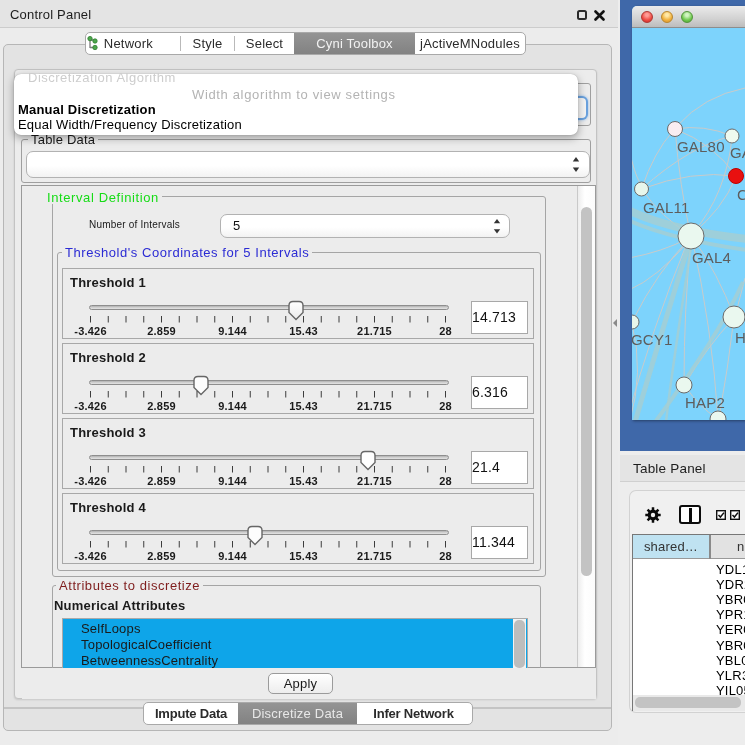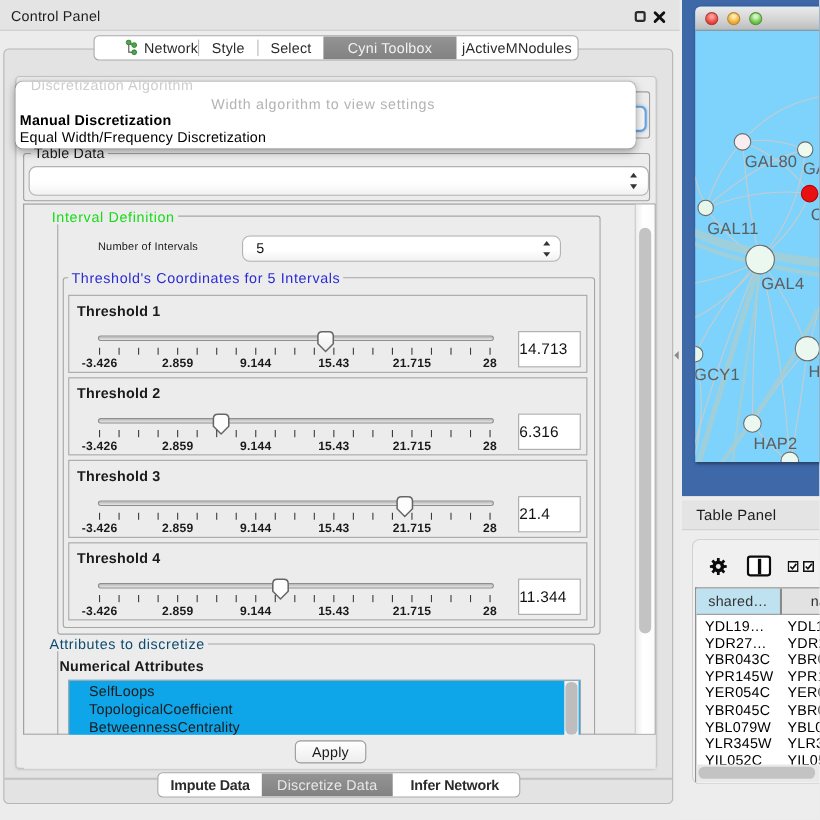--- a/index.html
+++ b/index.html
@@ -25,21 +25,21 @@
 <div class="a" style="left:577px;top:10px;width:10px;height:10px;border:2px solid #2a2a2a;border-radius:2.5px"></div>
 <svg class="a" style="left:594px;top:10px" width="11" height="11" viewBox="0 0 11 11">
     <path d="M1.5 1.5 L9.5 9.5 M9.5 1.5 L1.5 9.5" stroke="#111" stroke-width="2.6" stroke-linecap="round"></path>
   </svg>
 
 <div class="a" style="left:3px;top:44px;width:609px;height:687px;background:#e3e3e3;border:1px solid #b6b6b6;border-radius:5px"></div>
 
 <div class="a" style="left:14px;top:69px;width:583px;height:630px;background:#ececec;border:1px solid #c3c3c3;border-radius:4px;box-shadow:0 1px 2px rgba(0,0,0,0.12)"></div>
 
 <div class="a" style="left:85px;top:32px;width:441px;height:23px;background:#ffffff;border:1px solid #a9a9a9;border-radius:5px;overflow:hidden;white-space:nowrap">
- <span class="tab" style="width:94px;text-align:right"><svg style="position:relative;display:inline-block;top:3px;left:0" width="14" height="15" viewBox="0 0 14 15">
+ <span class="tab" style="width:94px;text-align:left"><svg style="position:relative;display:inline-block;top:3px;left:0" width="14" height="15" viewBox="0 0 14 15">
         <path d="M4 3 L4 12 M4 4 L8 4 M4 11.5 L8 11.5" stroke="#7a7a7a" stroke-width="1.3" fill="none"></path>
         <circle cx="4" cy="2.6" r="2.2" fill="#4ca64c" stroke="#2e7d2e" stroke-width="0.8"></circle>
         <circle cx="9" cy="5" r="2.2" fill="#4ca64c" stroke="#2e7d2e" stroke-width="0.8"></circle>
         <circle cx="9" cy="11.5" r="2.2" fill="#4ca64c" stroke="#2e7d2e" stroke-width="0.8"></circle>
       </svg> Network</span><span class="sep"></span><span class="tab" style="width:53px;text-align:center">Style</span><span class="sep"></span><span class="tab" style="width:59px;text-align:center">Select</span><span class="tab" style="width:121px;text-align:center;background:linear-gradient(#949494,#828282);color:#f2f2f2">Cyni Toolbox</span><span class="tab" style="width:110px;text-align:center">jActiveMNodules</span>
 </div>
 
 <div class="g" style="left:21px;top:83px;width:570px;height:43px"></div>
 
 <div class="a" style="left:574px;top:96px;width:14px;height:24px;background:#f4f4f4;border:2.5px solid #6aa1dd;border-left:none;border-radius:0 6px 6px 0;box-shadow:0 0 3px #8cb8e8"></div>
@@ -140,21 +140,21 @@
  <div class="tl" style="left:27.5px;top:56px">-3.426</div>
     <div class="tl" style="left:98.5px;top:56px">2.859</div>
     <div class="tl" style="left:169.5px;top:56px">9.144</div>
     <div class="tl" style="left:240.5px;top:56px">15.43</div>
     <div class="tl" style="left:311.5px;top:56px">21.715</div>
     <div class="tl" style="left:382.5px;top:56px">28</div>
  <div class="tbx" style="left:408px;top:32px;width:57px;height:33px;line-height:31px">11.344</div>
 </div>
 
 <div class="g" style="left:52px;top:585px;width:489px;height:86px;border-color:#a5a5a5"></div>
-<div class="gl" style="left:42px;top:579px;color:#0c4a6e;letter-spacing:0.55px">Attributes to discretize</div>
+<div class="gl" style="left:56px;top:579px;color:#7f1d1d;letter-spacing:0.55px">Attributes to discretize</div>
 <div class="a" style="left:54px;top:598px;font-size:13px;font-weight:bold">Numerical Attributes</div>
 <div class="a" style="left:62px;top:618px;width:466px;height:52px;background:#0ea5e9;border:1px solid #aaaaaa;font-size:13px;overflow:hidden">
  <div style="padding-left:18px;line-height:15.8px;padding-top:2px">SelfLoops<br>TopologicalCoefficient<br>BetweennessCentrality<br>Degree</div>
  <div style="position:absolute;right:1px;top:0;width:13px;height:50px;background:#f2f2f2"></div>
  <div style="position:absolute;right:2px;top:1px;width:11px;height:48px;background:#bdbdbd;border-radius:5px"></div>
 </div>
 
 <div class="a" style="left:22px;top:668px;width:574px;height:31px;background:#ececec"></div>
 
 <div class="a" style="left:268px;top:673px;width:65px;height:21px;background:linear-gradient(#ffffff,#ededed);border:1px solid #9b9b9b;border-radius:5px;font-size:13px;text-align:center;line-height:19px">Apply</div>
@@ -255,18 +255,17 @@
       <path d="M2.5 5 L4.4 7 L8 2.6" stroke="#111" stroke-width="1.5" fill="none"></path>
     </svg>
  <svg style="left:100px;top:19px" width="10" height="10" viewBox="0 0 10 10">
       <rect x="0.7" y="0.7" width="8.6" height="8.6" fill="#fff" stroke="#111" stroke-width="1.4"></rect>
       <path d="M2.5 5 L4.4 7 L8 2.6" stroke="#111" stroke-width="1.5" fill="none"></path>
     </svg>
  <div style="position:absolute;left:2px;top:43px;width:114px;height:177px;border-top:1.5px solid #777;border-left:1.5px solid #777;background:#fff;overflow:hidden;font-size:13px">
   <div style="position:absolute;left:0;top:0;width:76px;height:24px;background:#bfe2f1;border-bottom:1px solid #999;text-align:center;line-height:23px;color:#333">shared…</div>
   <div style="position:absolute;left:76px;top:0;width:2px;height:24px;background:#8a8a8a"></div>
   <div style="position:absolute;left:78px;top:0;width:36px;height:24px;background:#e2e2e2;border-bottom:1px solid #999;color:#333;padding-left:26px;line-height:23px">na</div>
-  <div style="position:absolute;left:8px;top:26.5px;line-height:15.2px;color:#000">YDL19…<br>YDR27…<br>YBR043C<br>YPR145W<br>YER054C<br>YBR045C<br>YBL079W<br>YLR345W<br>YIL052C</div>
   <div style="position:absolute;left:83px;top:26.5px;line-height:15.2px;color:#000;white-space:nowrap">YDL194W<br>YDR277C<br>YBR043C<br>YPR145W<br>YER054C<br>YBR045C<br>YBL079W<br>YLR345W<br>YIL052C</div>
   <div style="position:absolute;left:0;top:160px;width:114px;height:17px;background:#e9e9e9"></div>
   <div style="position:absolute;left:2px;top:162px;width:106px;height:11px;background:#c3c3c3;border-radius:5px"></div>
  </div>
 </div>
 
 </body></html>

